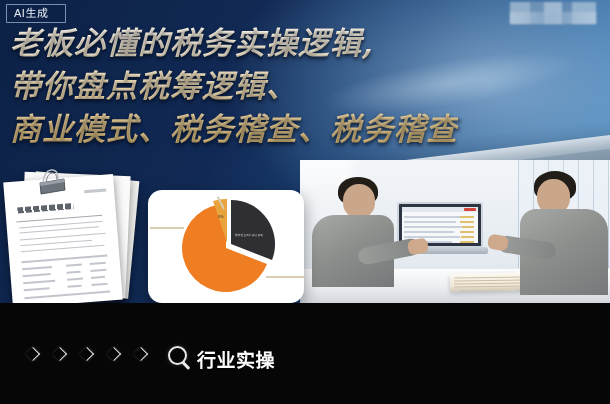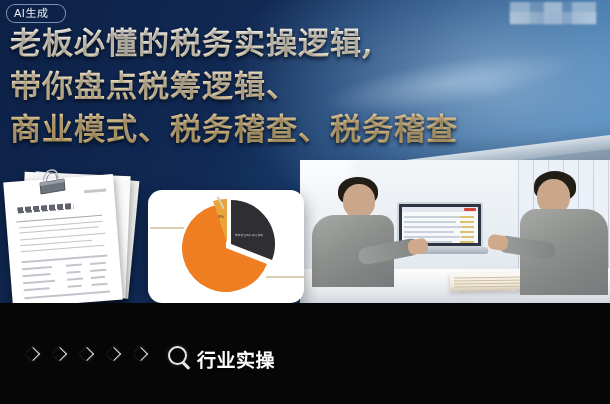--- a/index.html
+++ b/index.html
@@ -74,21 +74,21 @@
     position:absolute;right:14px;top:12px;width:86px;height:12px;
     background:linear-gradient(90deg,rgba(186,204,222,.66),rgba(148,176,204,.5),rgba(190,208,226,.62));
     filter:blur(1.3px);
   }
 
   
   .ai-badge{
     position:absolute;left:6px;top:4px;
     padding:2px 17px 3px 7px;
     border:1px solid rgba(160,185,215,.75);
-    border-radius:9px;
+    border-radius:1px;
     color:#e8eef7;
     font-size:11px;line-height:12px;
     letter-spacing:.5px;
     background:rgba(12,32,64,.22);
     white-space:nowrap;
     z-index:40;
   }
 
   
   .headline{
@@ -99,21 +99,21 @@
     font-size:31px;
     line-height:43px;
     letter-spacing:1px;
     white-space:nowrap;
     background:linear-gradient(180deg,#fffaf0 0%,#f6e6c4 42%,#e9cf9b 72%,#d8b873 100%);
     -webkit-background-clip:text;background-clip:text;
     color:transparent;-webkit-text-fill-color:transparent;
     text-shadow:0 2px 3px rgba(0,0,0,.35);
     filter:drop-shadow(0 2px 2px rgba(4,14,36,.55));
   }
-  .headline div{margin:0;padding:0;}
+  .headline div{margin:0;padding:0;font-style:italic;}
 
   
   .papers{position:absolute;left:-4px;top:168px;width:146px;height:138px;z-index:14;}
   .sheet{
     position:absolute;background:#ffffff;
     box-shadow:0 4px 10px rgba(0,0,0,.45);
   }
   .sheet.back2{left:34px;top:8px;width:104px;height:118px;transform:rotate(5.5deg);background:#f2f2f0;}
   .sheet.back1{left:26px;top:6px;width:106px;height:122px;transform:rotate(2.5deg);background:#fafafa;}
   .sheet.front{left:12px;top:10px;width:110px;height:126px;transform:rotate(-4.5deg);}

